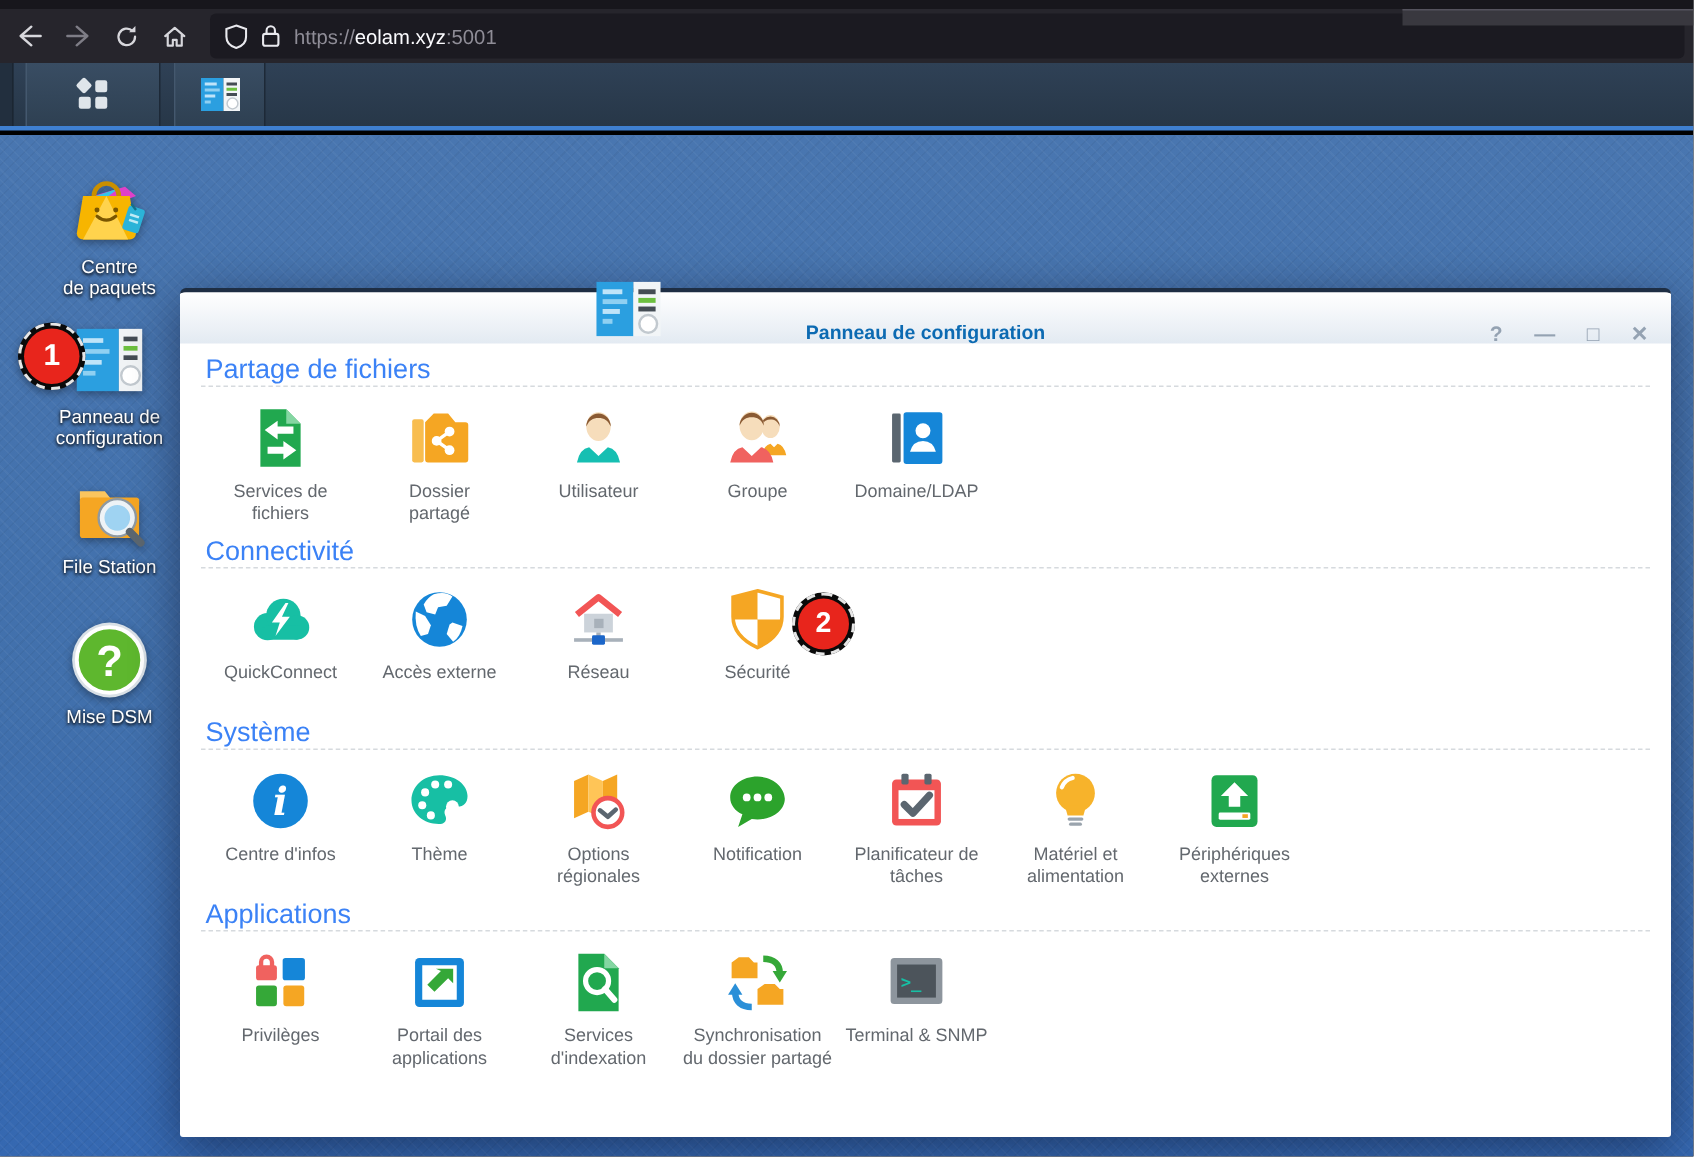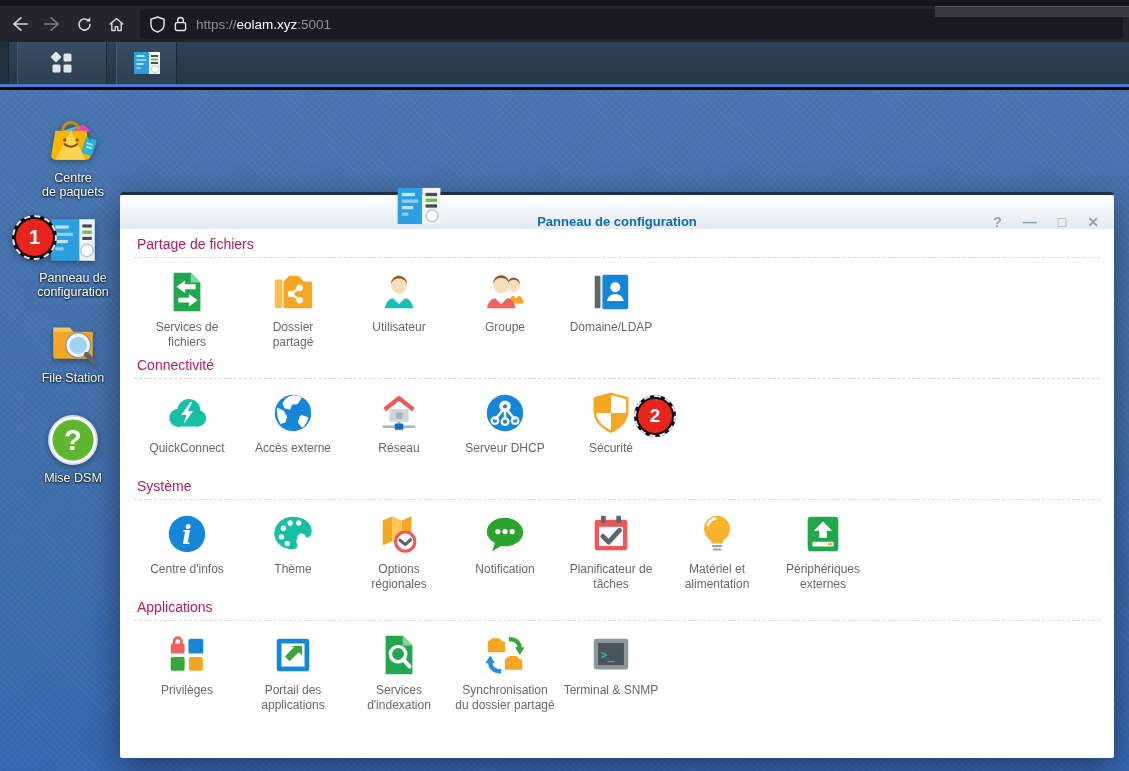--- a/index.html
+++ b/index.html
@@ -60,21 +60,21 @@
   .win-ctrl { color:#94a2b2; font-size:14px; font-weight:bold; line-height:14px; cursor:pointer; }
   .win-toolbar { height:34px; background:linear-gradient(#eef3f8,#fbfdff); display:flex; align-items:center; padding:0 14px; flex:0 0 auto; }
   .search-box { width:211px; height:26px; background:#fff; border:1px solid #b9c1c9; border-radius:2px;
     display:flex; align-items:center; padding:0 7px; gap:6px; }
   .search-box input { border:none; outline:none; flex:1; font-size:13px; color:#333; font-family:"Liberation Sans",sans-serif; }
   .search-box input::placeholder { color:#a3a9b0; }
   .mode-link { margin-left:auto; color:#1a5a9d; font-size:13px; font-weight:bold; display:flex; align-items:center; gap:7px; cursor:pointer; }
   .mode-link .chev { font-size:17px; line-height:13px; font-weight:bold; }
   .win-content { flex:1; padding:0 14px; overflow:hidden; position:relative; }
 
-  .section-title { padding:7px 3px 0; height:24px; font-size:14px; color:#be185d; }
+  .section-title { padding:7px 3px 0; height:24px; font-size:18px; color:#3b82f6; }
   .section-divider { border-top:1px dashed #d6dade; margin:4px 0 0; }
   .app-grid { display:grid; grid-template-columns:repeat(8,106px); margin-top:11px; }
   .app-item { width:106px; text-align:center; position:relative; cursor:pointer; }
   .app-icon { width:46px; height:46px; margin:0 auto; position:relative; }
   .app-icon svg { width:100%; height:100%; display:block; }
   .a-label { margin-top:5px; height:30px; font-size:12px; line-height:15px; color:#63686e; }
 
   .d-iconwrap svg { width:100%; height:100%; display:block; }
 </style>
 </head>
@@ -378,36 +378,20 @@
                     <rect x="22.5" y="33" width="3" height="4" fill="#a8b1ba"></rect>
                     <rect x="7" y="37" width="34" height="2.5" fill="#a8b1ba"></rect>
                     <rect x="19.5" y="35" width="9" height="6.5" rx="1" fill="#1b66c9"></rect>
                   </svg>
                 </div>
     <div class="a-label">
                   <div>Réseau</div>
                 </div>
   </div>
 
-  <div class="app-item">
-    <div class="app-icon">
-                  <svg viewBox="0 0 48 48">
-                    <circle cx="24" cy="24" r="19" fill="#1586d8"></circle>
-                    <path d="M24 18 L13.5 31 M24 18 L24 30 M24 18 L34.5 31" stroke="#fff" stroke-width="2.6" fill="none"></path>
-                    <circle cx="24" cy="17" r="6" fill="#fff"></circle>
-                    <circle cx="24" cy="17" r="2.2" fill="#1586d8"></circle>
-                    <circle cx="13.5" cy="32" r="3.4" fill="none" stroke="#fff" stroke-width="2.4"></circle>
-                    <circle cx="24" cy="33" r="3.4" fill="none" stroke="#fff" stroke-width="2.4"></circle>
-                    <circle cx="34.5" cy="32" r="3.4" fill="none" stroke="#fff" stroke-width="2.4"></circle>
-                  </svg>
-                </div>
-    <div class="a-label">
-                  <div>Serveur DHCP</div>
-                </div>
-  </div>
 
   <div class="app-item">
     <div class="app-icon">
                   <svg viewBox="0 0 48 48">
                     <defs>
                       <clipPath id="shc">
                         <path d="M24 4 l17 4.5 V22 q0 13.5-17 21.5 Q7 35.5 7 22 V8.5z"></path>
                       </clipPath>
                     </defs>
                     <path d="M24 4 l17 4.5 V22 q0 13.5-17 21.5 Q7 35.5 7 22 V8.5z" fill="#f5a623"></path>

